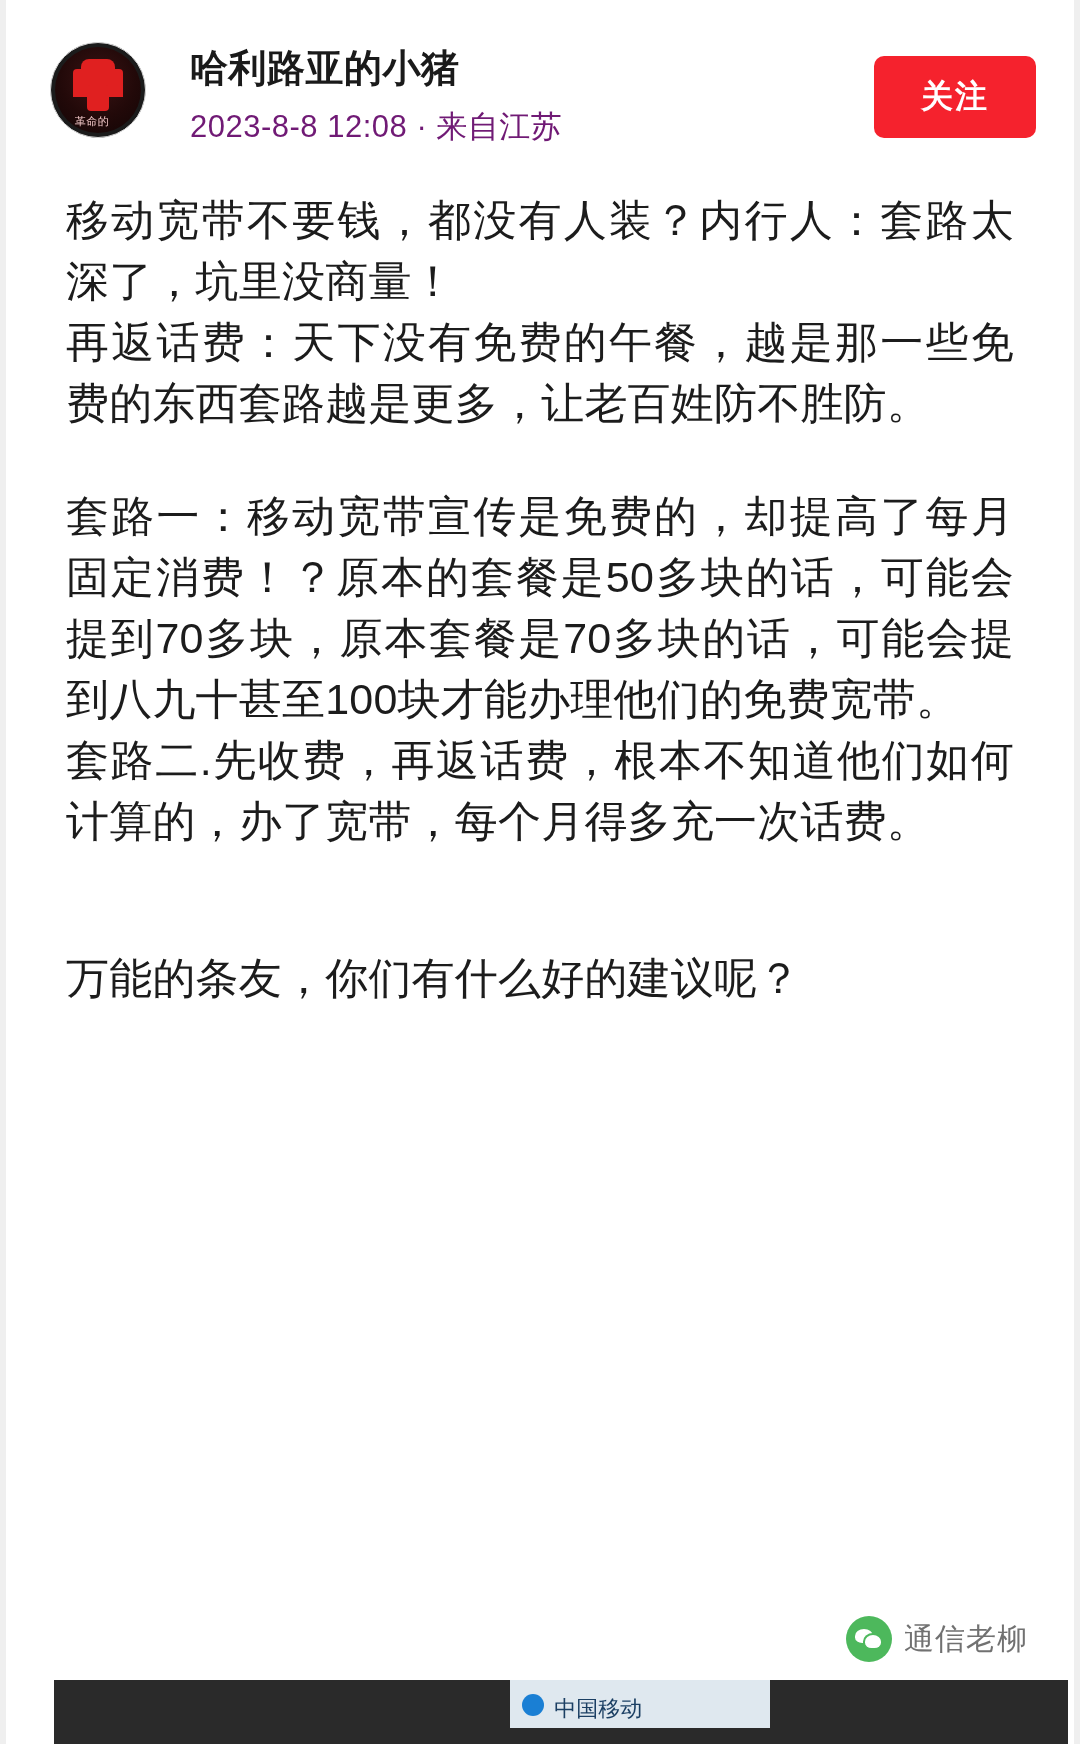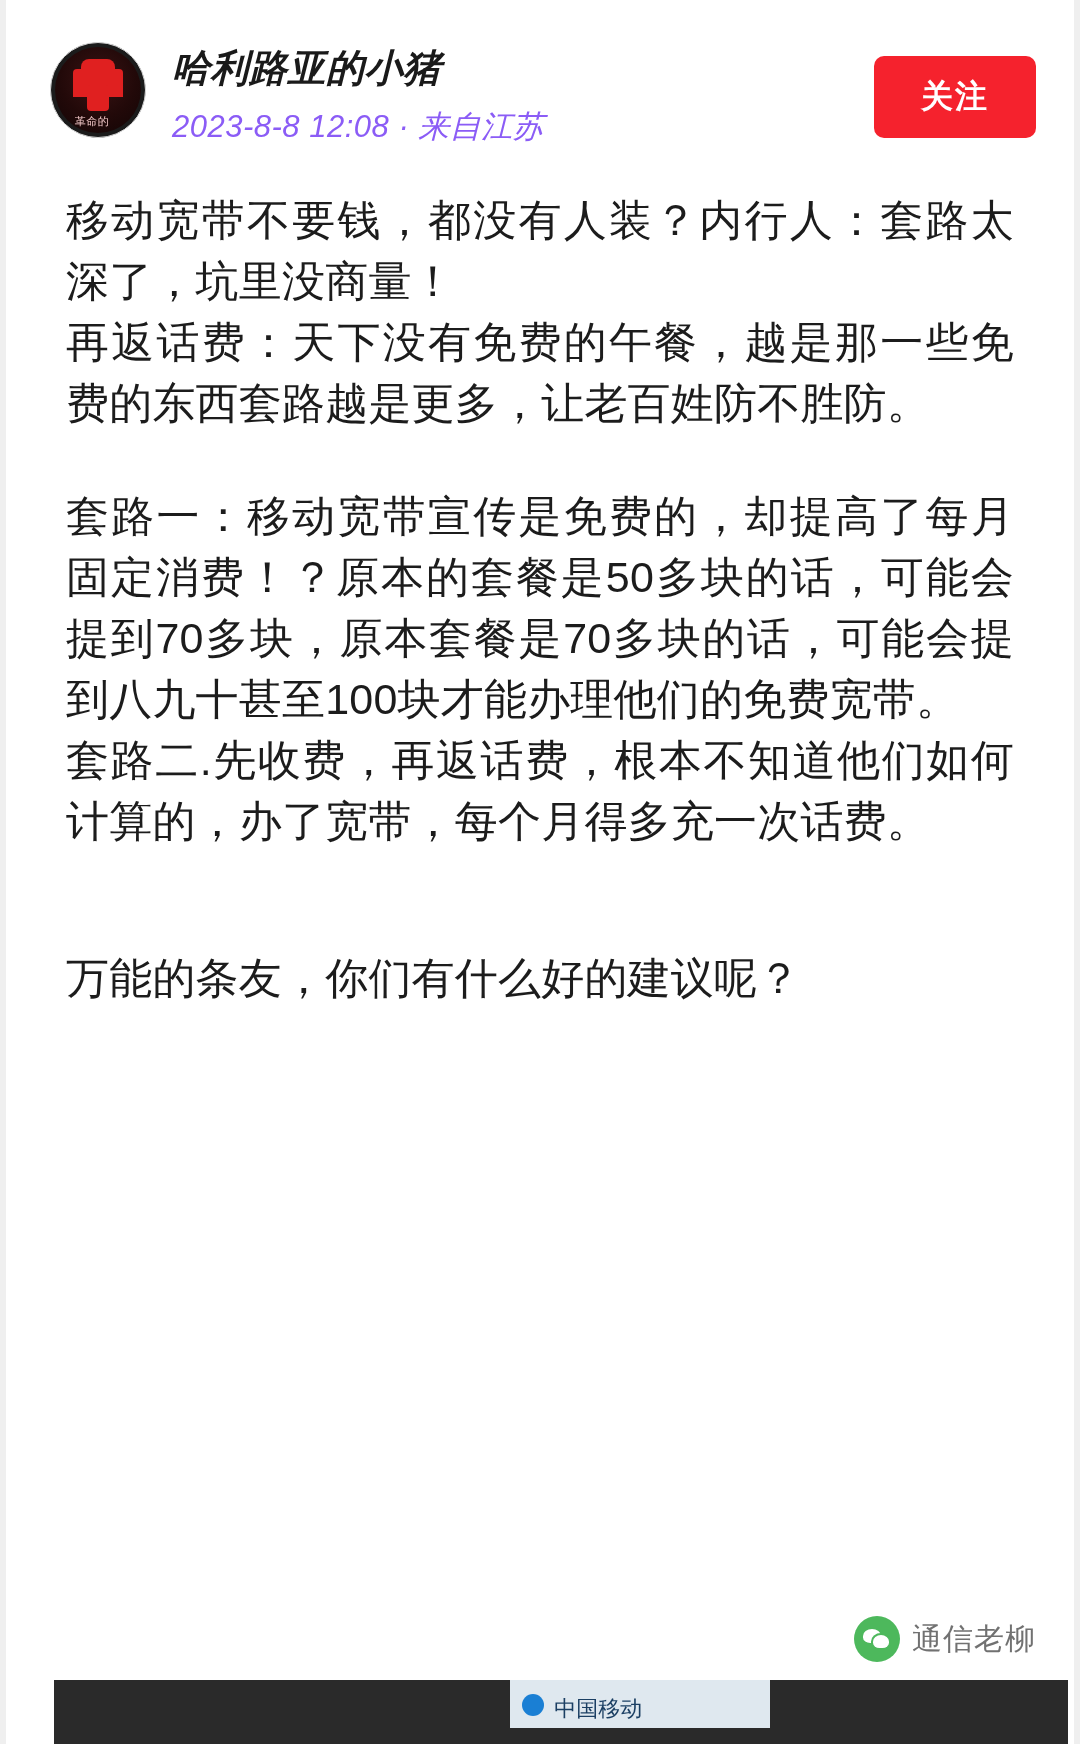--- a/index.html
+++ b/index.html
@@ -74,35 +74,34 @@
     right: 12px;
     bottom: 8px;
     text-align: center;
     color: #f3c9c9;
     font-size: 11px;
     letter-spacing: 0.5px;
     white-space: nowrap;
   }
 
   .header-texts {
-    margin-left: 26px;
+    margin-left: 44px;
     padding-top: 4px;
-    font-style: italic;
   }
   .author-name {
     font-size: 38px;
     color: #1a1a1a;
     font-weight: 600;
     line-height: 1.2;
     letter-spacing: 0.5px;
   }
   .post-meta {
     margin-top: 14px;
     font-size: 31px;
-    color: #8b5cf6;
+    color: #701a75;
     letter-spacing: 0.5px;
   }
 
   .follow-button {
     position: absolute;
     right: 38px;
     top: 56px;
     width: 162px;
     height: 82px;
     background: #f5222d;
@@ -172,21 +171,21 @@
     left: 44px;
     top: 14px;
     font-size: 22px;
     color: #1b3f63;
     white-space: nowrap;
   }
 
   
   .watermark {
     position: absolute;
-    right: 38px;
+    right: 46px;
     bottom: 82px;
     display: flex;
     align-items: center;
     opacity: 0.92;
   }
   .wm-icon {
     width: 46px;
     height: 46px;
     border-radius: 50%;
     background: #3eb34f;

